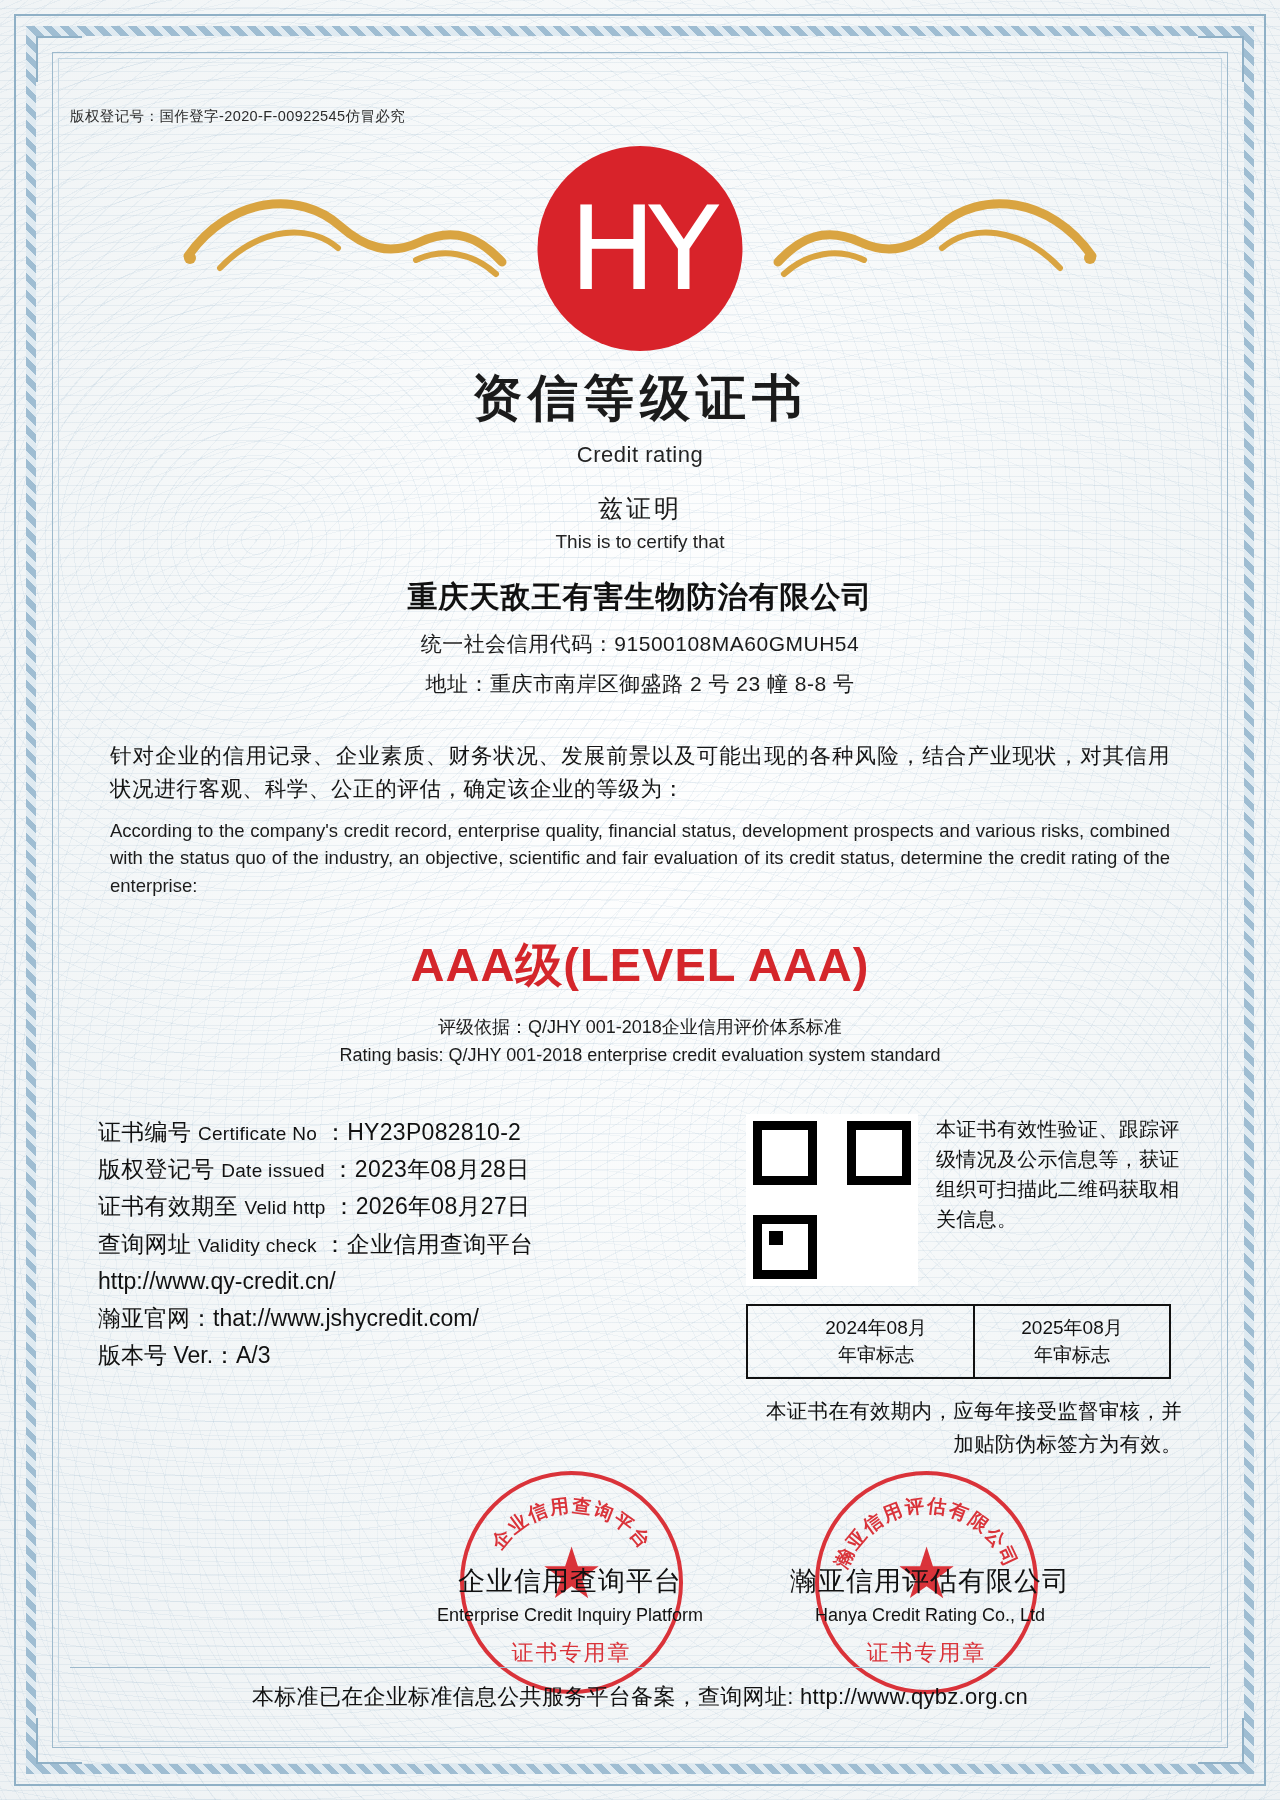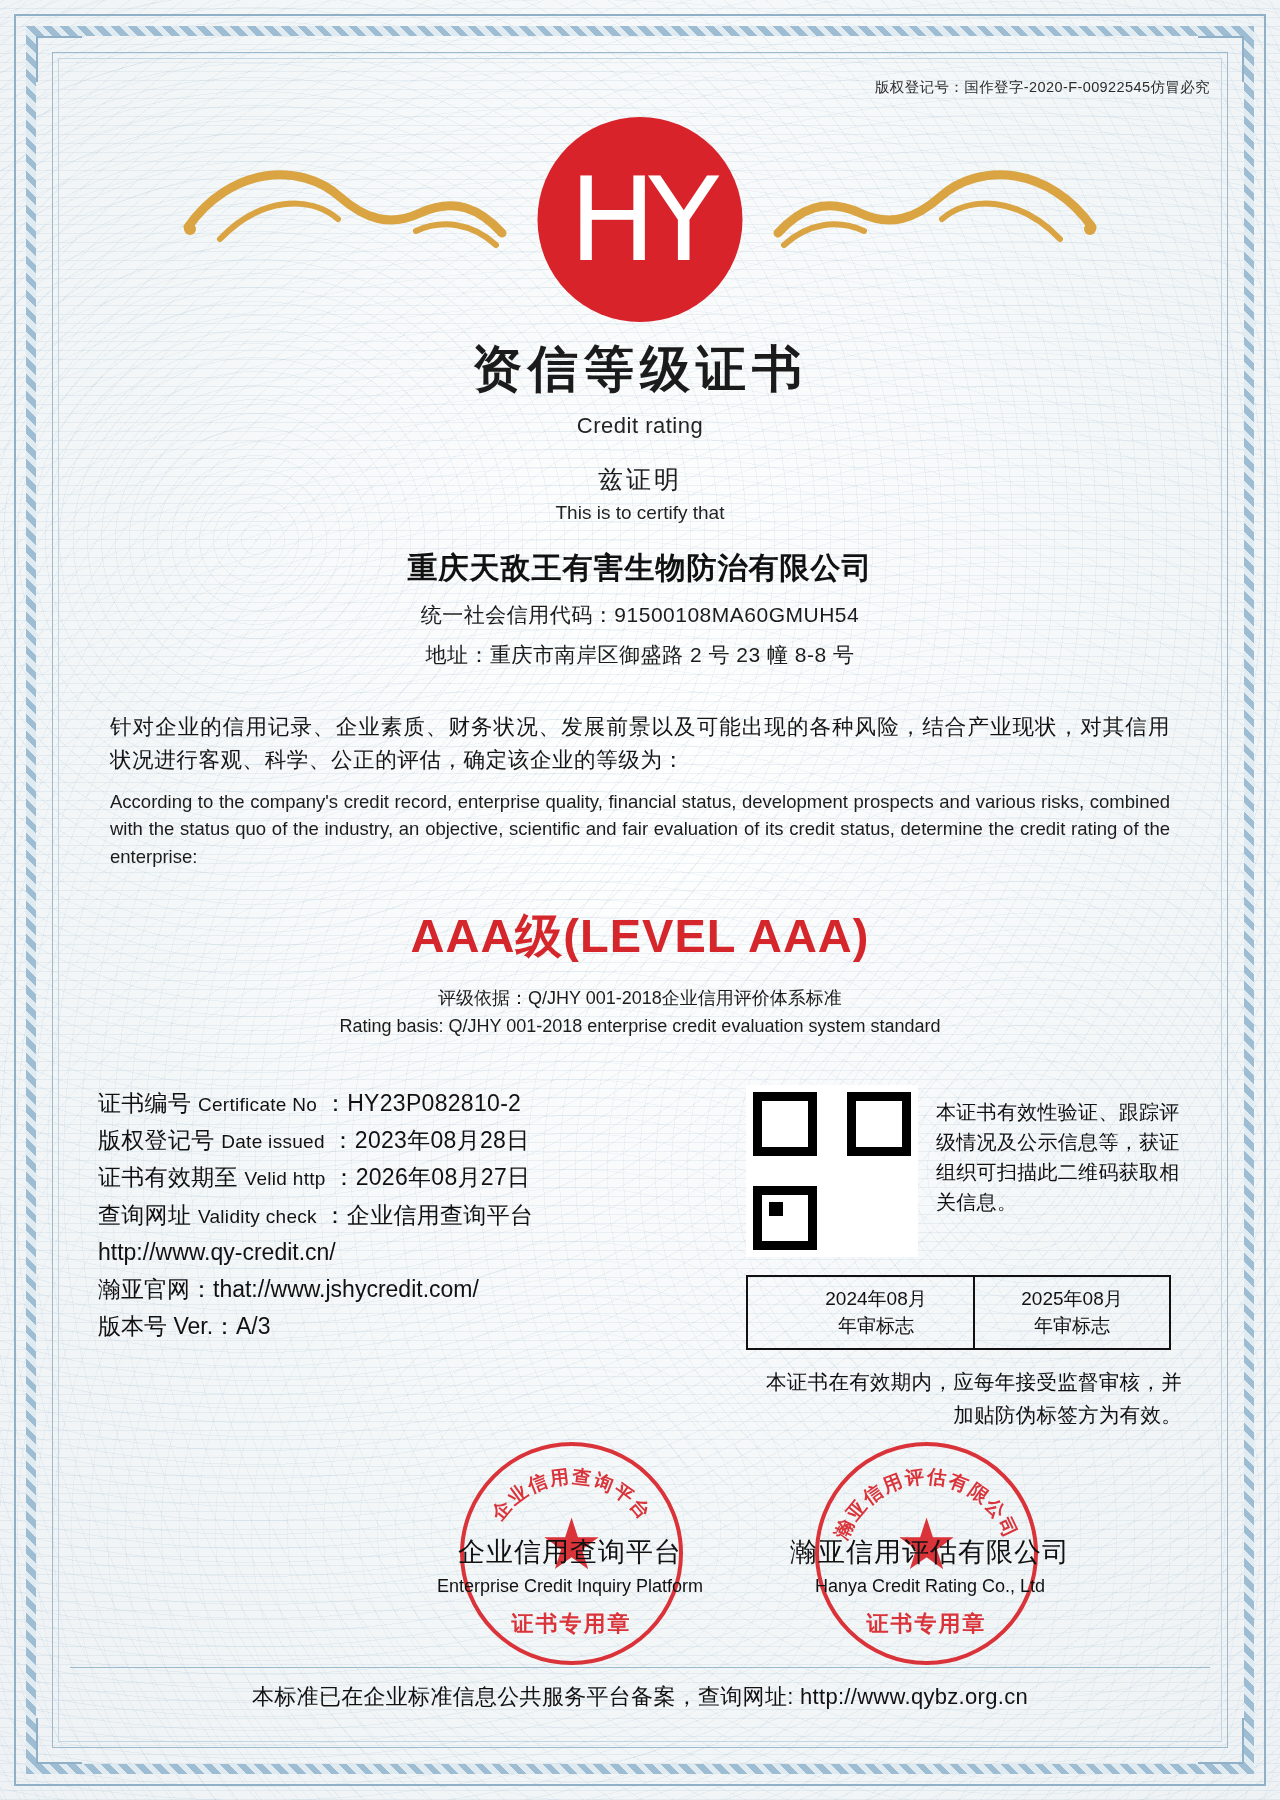--- a/index.html
+++ b/index.html
@@ -54,22 +54,22 @@
     border:2px solid #8fb0c6;
   }
   .corner.tl{left:36px;top:36px;border-right:none;border-bottom:none;}
   .corner.tr{right:36px;top:36px;border-left:none;border-bottom:none;}
   .corner.bl{left:36px;bottom:36px;border-right:none;border-top:none;}
   .corner.br{right:36px;bottom:36px;border-left:none;border-top:none;}
 
   .content{position:absolute;left:70px;top:66px;right:70px;bottom:66px;}
 
   .copyright{
-    text-align:right;font-size:14.5px;color:#2b2b2b;
-    letter-spacing:.4px;margin-top:12px;
+    text-align:left;font-size:14.5px;color:#2b2b2b;
+    letter-spacing:.4px;margin-top:41px;
   }
 
   
   .header{
     position:relative;height:225px;margin-top:8px;
   }
   .flourish{
     position:absolute;top:52px;width:330px;height:110px;color:#d9a441;
   }
   .flourish.left{left:110px;}
@@ -149,21 +149,21 @@
     border:2px solid #fff;
     position:relative;
   }
   .qr::before,.qr::after{
     content:"";position:absolute;width:46px;height:46px;border:9px solid #000;background:#fff;
   }
   .qr::before{left:5px;top:5px;}
   .qr::after{right:5px;top:5px;}
   .qr-eye3{position:absolute;left:5px;bottom:5px;width:46px;height:46px;border:9px solid #000;background:#fff;}
   .qr-eye3::after{content:"";position:absolute;left:7px;top:7px;width:14px;height:14px;background:#000;}
-  .qr-note{font-size:20px;color:#111;line-height:1.5;letter-spacing:.3px;margin-top:12px;}
+  .qr-note{font-size:20px;color:#111;line-height:1.5;letter-spacing:.3px;}
 
   .stamps-boxes{display:flex;margin-top:18px;border:2px solid #111;width:390px;padding-left:31px;}
   .stamp-box{
     flex:1;text-align:center;padding:8px 4px;font-size:19px;color:#111;line-height:1.45;
   }
   .stamp-box + .stamp-box{border-left:2px solid #111;}
 
   .audit-note{
     margin-top:16px;font-size:20.5px;color:#111;line-height:1.6;text-align:right;letter-spacing:.3px;
   }
@@ -179,21 +179,21 @@
   .seal .star{
     position:absolute;left:50%;top:46%;transform:translate(-50%,-50%);
     font-size:62px;color:#d8232a;line-height:1;
   }
   .seal .arc{
     position:absolute;left:0;top:0;width:100%;height:100%;
   }
   .seal .arc text{fill:#d8232a;font-size:19px;font-family:"Liberation Sans",sans-serif;font-weight:bold;letter-spacing:2px;}
   .seal .bottom-txt{
     position:absolute;left:0;right:0;bottom:22px;text-align:center;
-    font-size:22px;color:#d8232a;font-weight:bold;letter-spacing:2px;
+    font-size:22px;color:#d8232a;font-weight:normal;letter-spacing:2px;
   }
   .org{
     position:absolute;top:92px;text-align:center;
   }
   .org .cn{font-size:27px;color:#111;letter-spacing:1px;}
   .org .en{font-size:18px;color:#111;margin-top:6px;}
   .org.one{left:330px;width:340px;}
   .org.two{left:690px;width:340px;}
 
   .footer{

